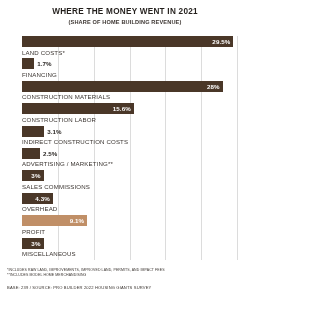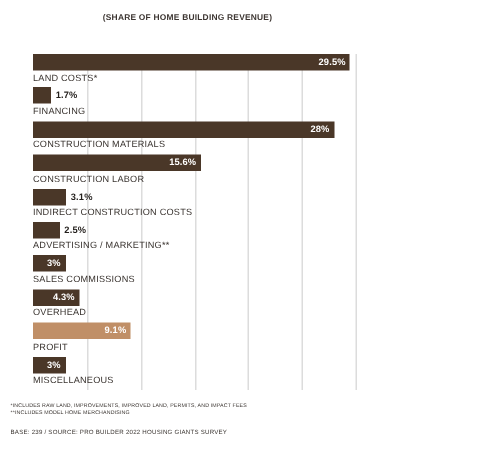--- a/index.html
+++ b/index.html
@@ -156,20 +156,21 @@
     text-transform: uppercase;
     white-space: nowrap;
   }
 </style>
 </head>
 <body>
 
 <div id="chart-root">
 
   <div class="header">
+    <div class="chart-title">WHERE THE MONEY WENT IN 2021</div>
     <div class="chart-subtitle">(SHARE OF HOME BUILDING REVENUE)</div>
   </div>
 
   <div class="plot">
     <div class="gridlines" id="gridlines">
         <div class="gridline" style="left: 16.6667%;"></div>
         <div class="gridline" style="left: 33.3333%;"></div>
         <div class="gridline" style="left: 50%;"></div>
         <div class="gridline" style="left: 66.6667%;"></div>
         <div class="gridline" style="left: 83.3333%;"></div>

